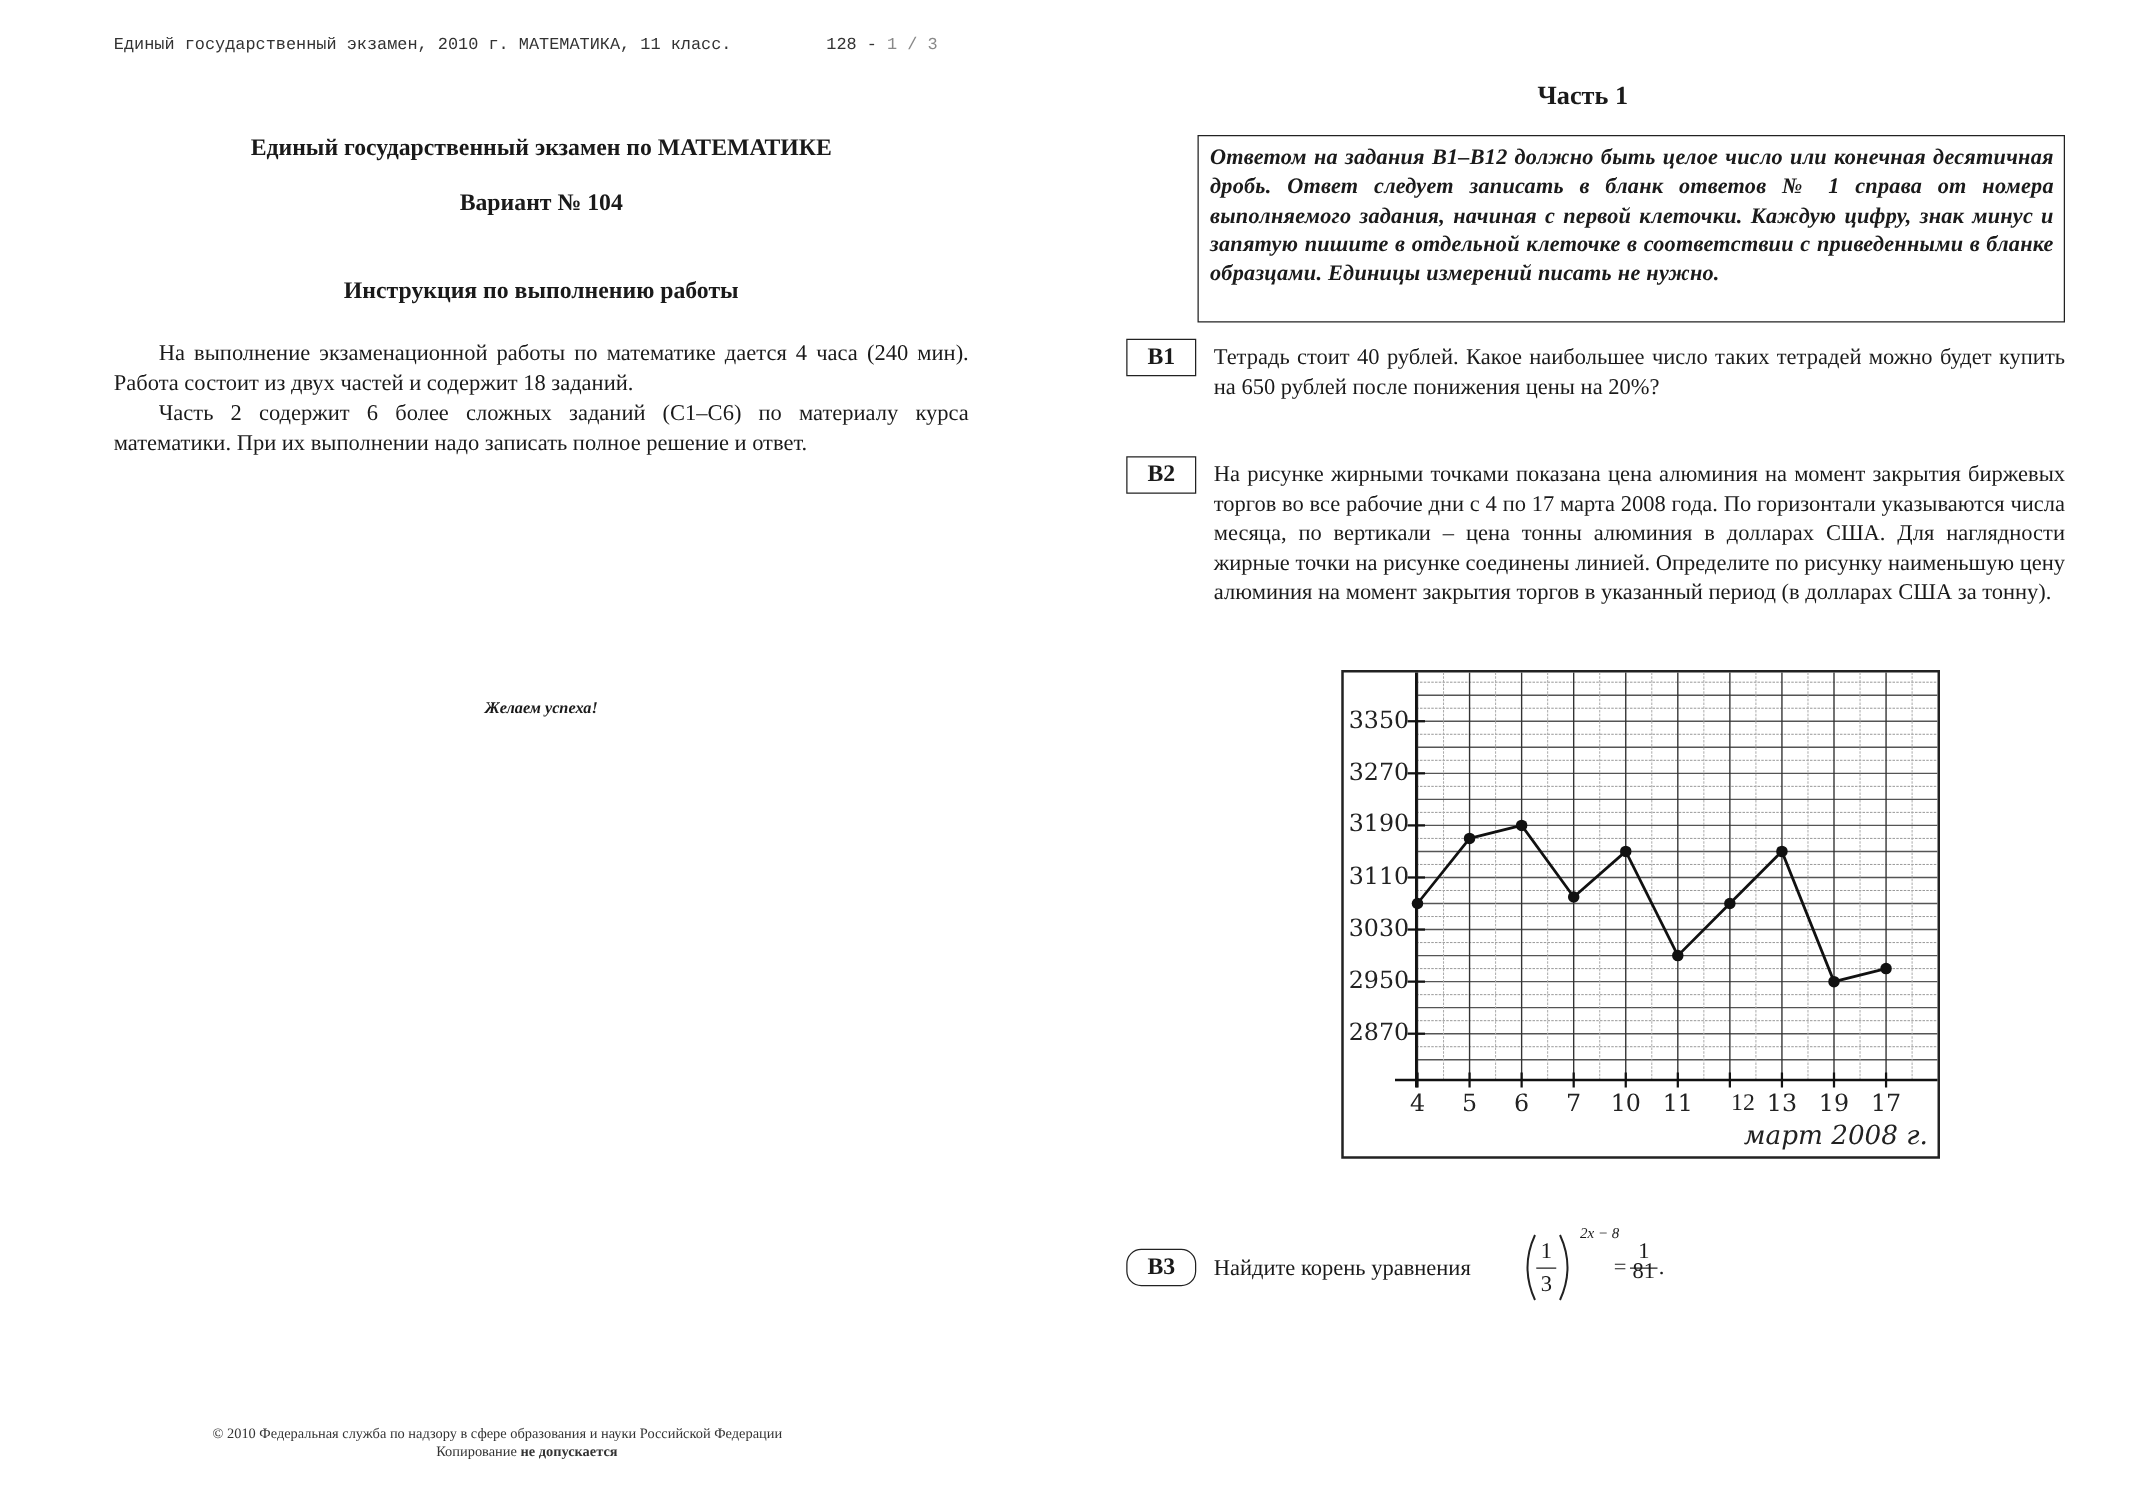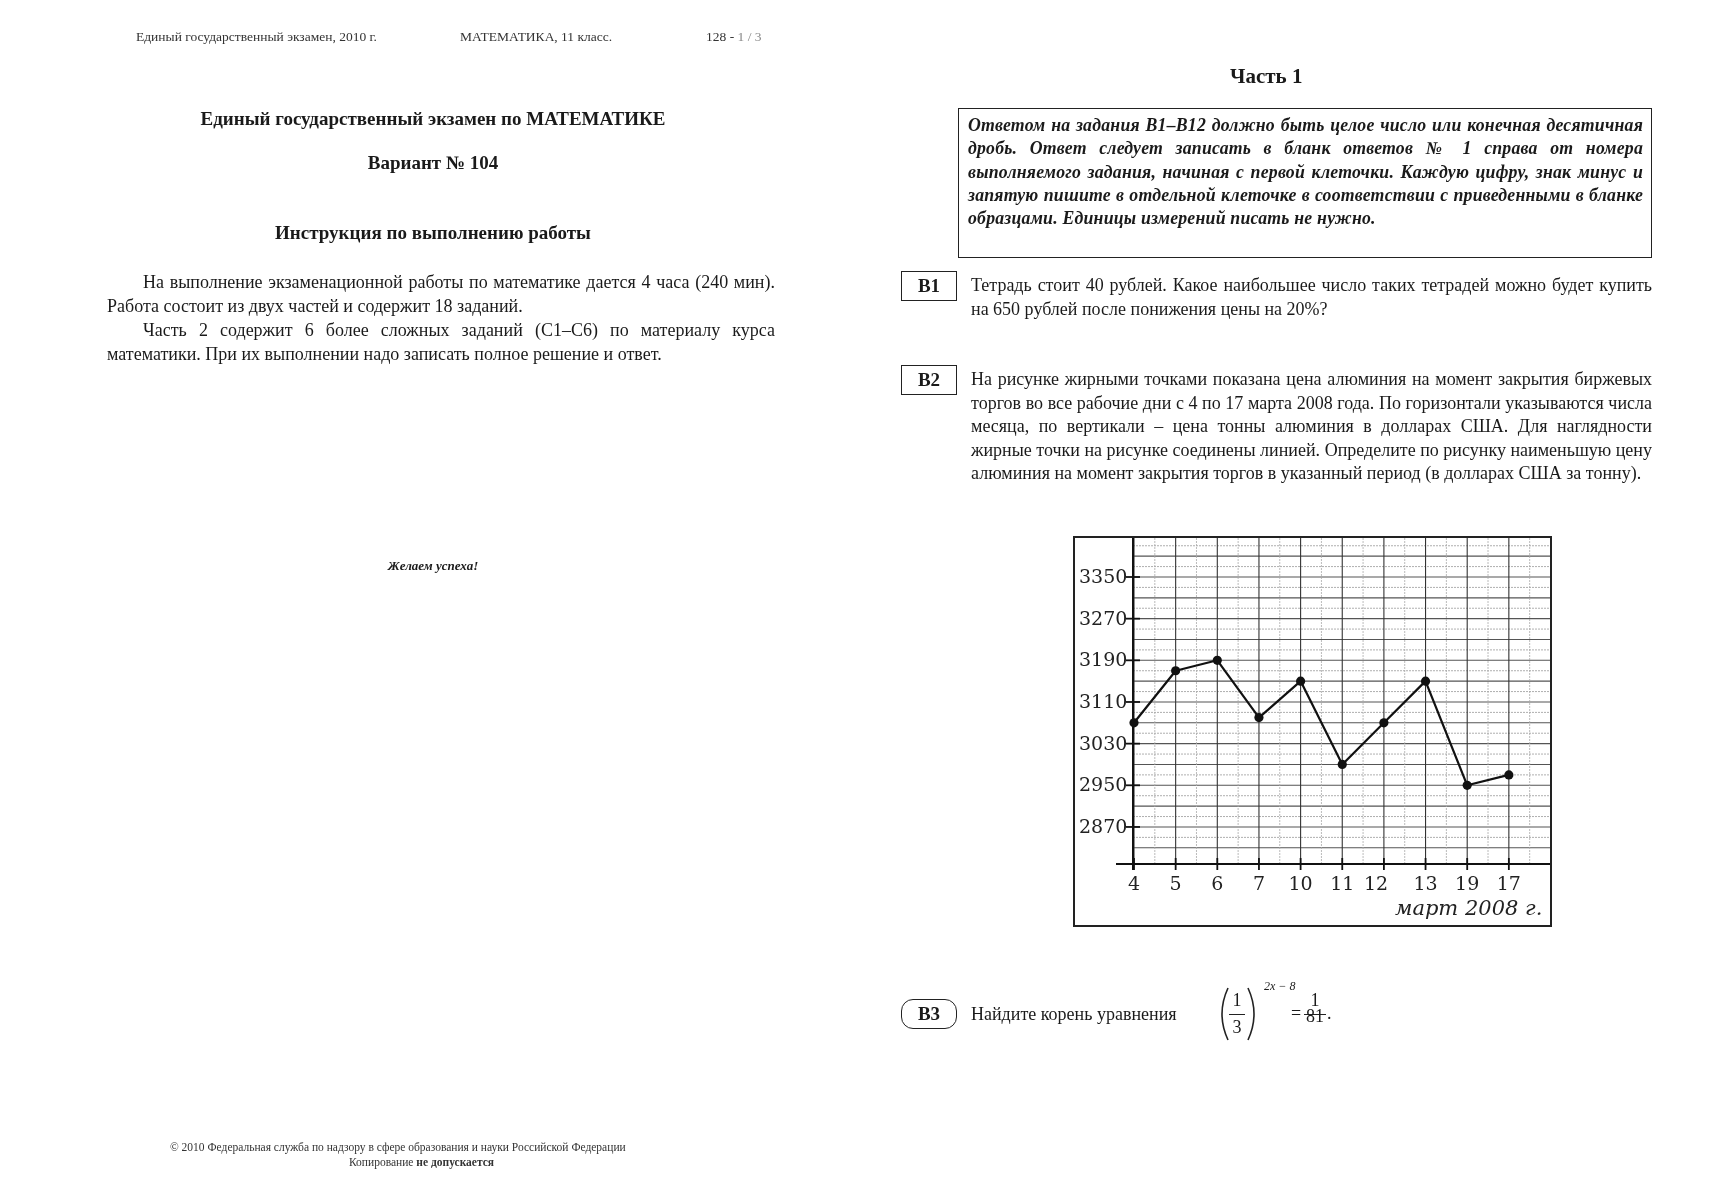--- a/index.html
+++ b/index.html
@@ -1,29 +1,29 @@
 <!DOCTYPE html>
 <html><head>
 <meta charset="utf-8">
 <style>
   html, body { margin: 0; padding: 0; background: #ffffff; }
   body {
     width: 1720px; height: 1193px; position: relative; overflow: hidden;
     font-family: "Liberation Serif", "DejaVu Serif", serif; color: #1a1a1a;
   }
   .abs { position: absolute; }
-  .hdr { font-family: Liberation Serif, serif; font-size: 13.5px; color: #333; top: 29px; white-space: nowrap; margin-left: 45px; }
+  .hdr { font-family: Liberation Mono, monospace; font-size: 13.5px; color: #333; top: 29px; white-space: nowrap; }
   .hdr .light { color: #888; }
   .title { font-weight: bold; font-size: 19px; text-align: center; white-space: nowrap; }
   .para {
     font-size: 18px; line-height: 24px; text-align: justify; text-align-last: left;
     margin: 0; text-indent: 36px;
   }
   .left-col { left: 91px; width: 684px; top: 270px; }
-  .left-col p { margin: 0 0 0 16px; }
+  .left-col p { margin: 0 0 0 0; }
   .wish { font-style: italic; font-weight: bold; font-size: 13px; white-space: nowrap; }
   .part-title { font-weight: bold; font-size: 21px; white-space: nowrap; }
   .notice {
     left: 958px; top: 108px; width: 694px; height: 150px; box-sizing: border-box;
     border: 1.6px solid #222; padding: 5px 8px 4px 9px;
     font-style: italic; font-weight: bold; font-size: 17.8px; line-height: 23.3px;
     text-align: justify; text-align-last: left; letter-spacing: 0.2px;
   }
   .bbox {
     width: 56px; height: 30px; box-sizing: border-box; border: 1.6px solid #222;
@@ -168,21 +168,21 @@
     <div class="abs ylab" style="left: 1079px; top: 773.3px;">2950</div>
     <div class="abs ylab" style="left: 1079px; top: 814.96px;">2870</div>
   </div>
 <div id="xlabels">
     <div class="abs xlab" style="left: 1114px; width: 40px; text-align: center; top: 872px;">4</div>
     <div class="abs xlab" style="left: 1155.65px; width: 40px; text-align: center; top: 872px;">5</div>
     <div class="abs xlab" style="left: 1197.3px; width: 40px; text-align: center; top: 872px;">6</div>
     <div class="abs xlab" style="left: 1238.95px; width: 40px; text-align: center; top: 872px;">7</div>
     <div class="abs xlab" style="left: 1280.6px; width: 40px; text-align: center; top: 872px;">10</div>
     <div class="abs xlab" style="left: 1322.25px; width: 40px; text-align: center; top: 872px;">11</div>
-    <div class="abs xlab" style="left: 1363.9px; width: 40px; text-align: left; top: 872px;">12</div>
+    <div class="abs xlab" style="left: 1363.9px; width: 40px; text-align: right; top: 872px; font-family: Liberation Serif, serif;">12</div>
     <div class="abs xlab" style="left: 1405.55px; width: 40px; text-align: center; top: 872px;">13</div>
     <div class="abs xlab" style="left: 1447.2px; width: 40px; text-align: center; top: 872px;">19</div>
     <div class="abs xlab" style="left: 1488.85px; width: 40px; text-align: center; top: 872px;">17</div>
   </div>
 <div class="abs xcap" style="left:1395px; top:896px;">март 2008 г.</div>
 
 <div class="abs bbox" style="left:901px; top:999px;border-radius:12px;">B3</div>
 <div class="abs task-text" style="left:971px; top:1003px; white-space:nowrap;">Найдите корень уравнения</div>
 <div class="abs eq" style="left:1214px; top:984px; width:140px; height:60px;">
   <svg width="18" height="60" style="position:absolute; left:0; top:0;">

